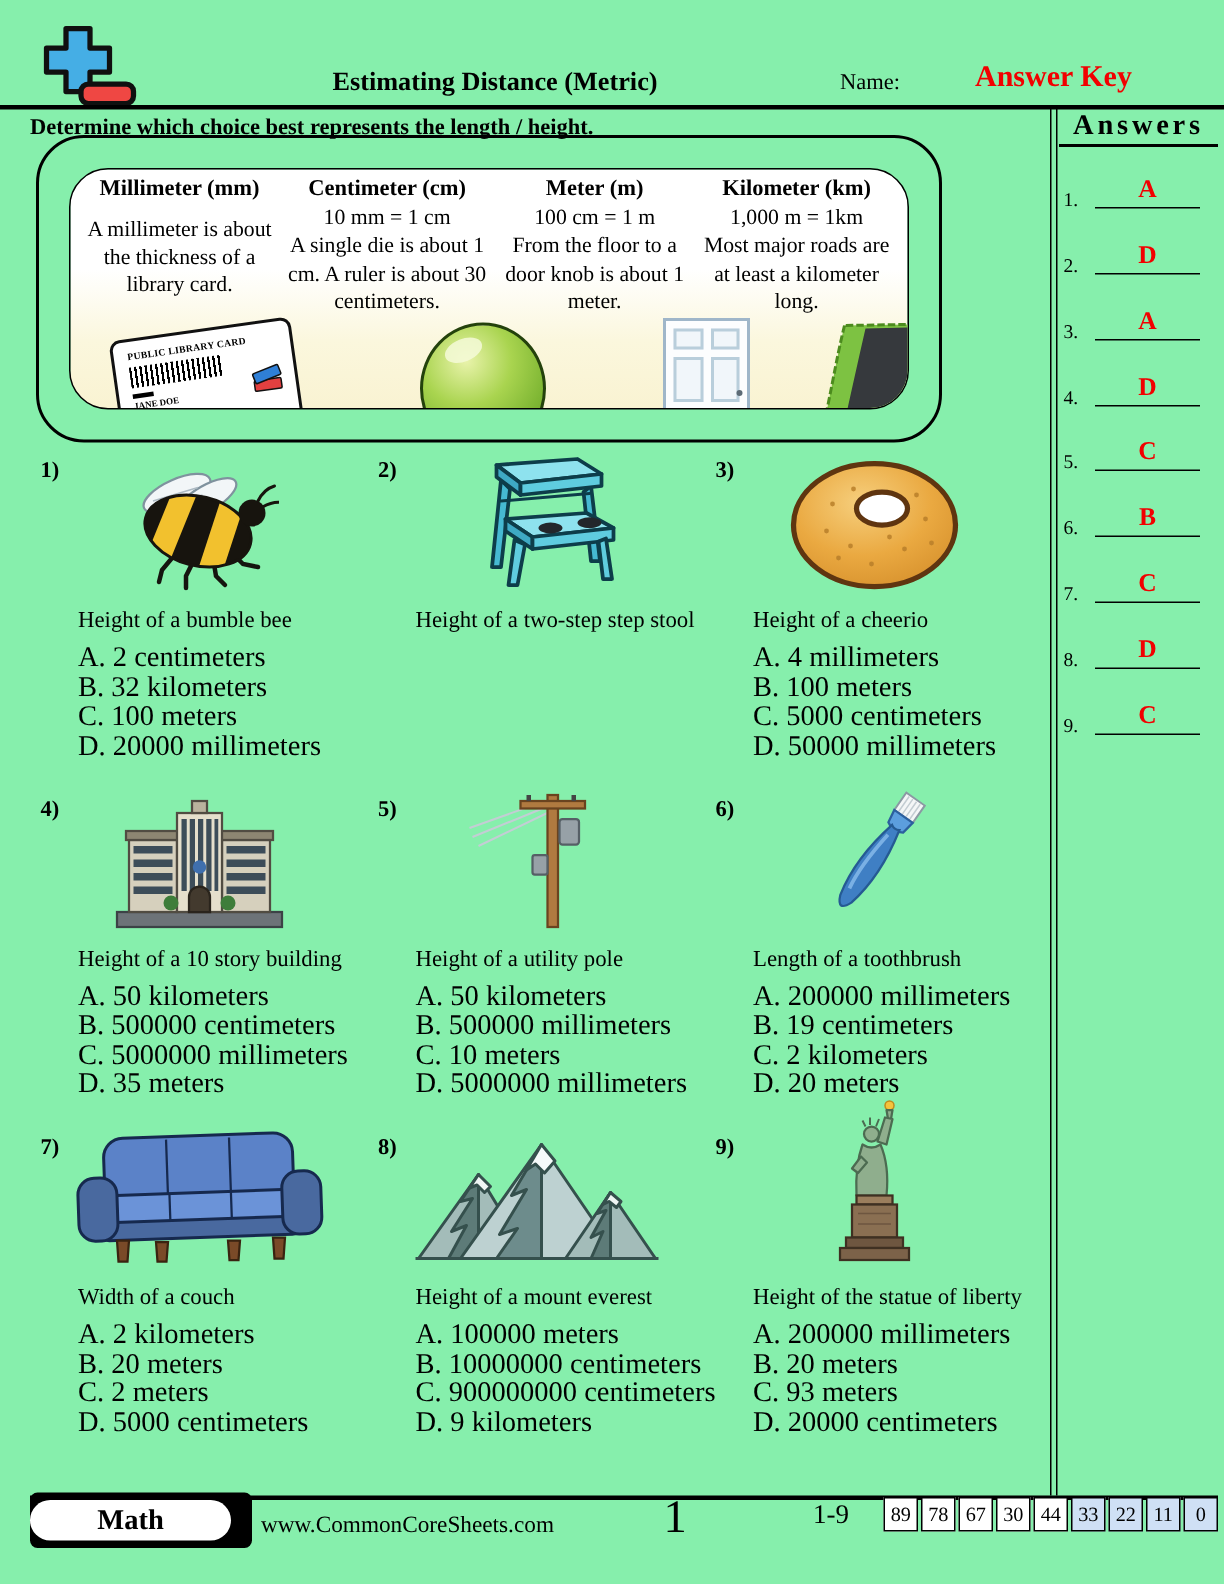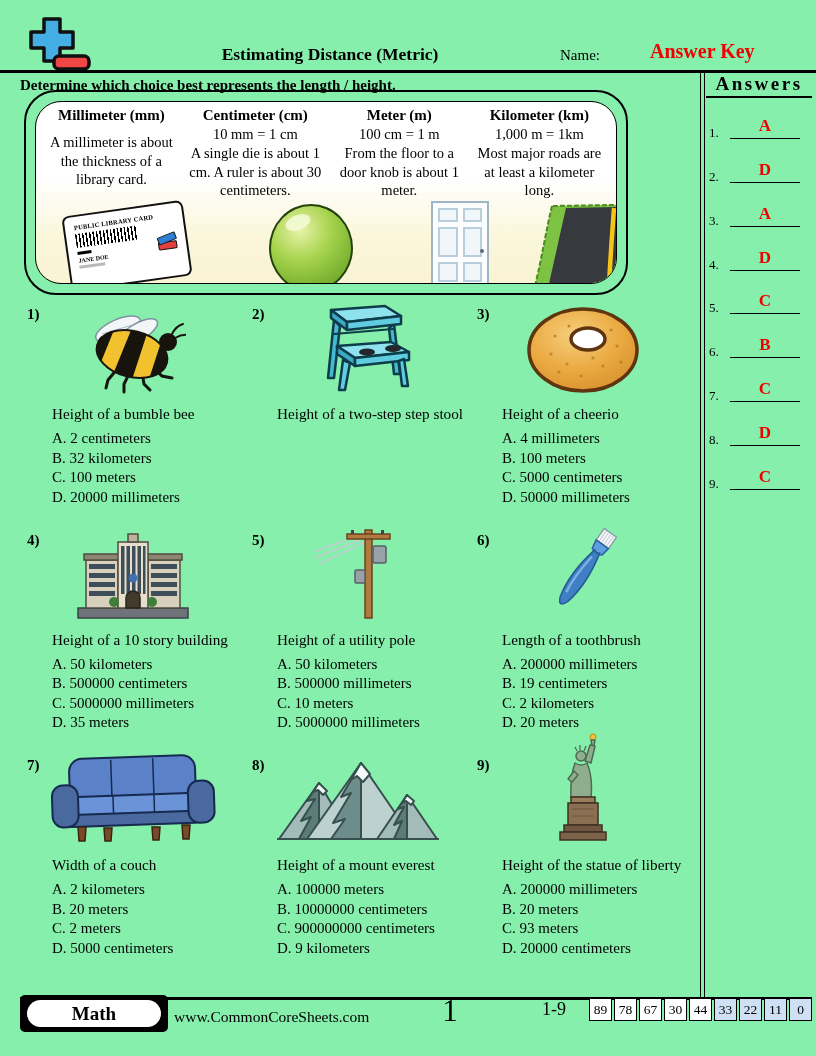--- a/index.html
+++ b/index.html
@@ -25,21 +25,21 @@
                   border-bottom:2.5px solid #000; padding-bottom:1px; }
   .answers-list{ position:absolute; left:706px; top:104px; width:108px; }
   .ans-item{ position:relative; height:43.9px; }
   .ans-num{ position:absolute; left:3px; bottom:7px; font-size:13px; }
   .ans-line{ position:absolute; left:24px; right:14px; bottom:9px; border-bottom:1.5px solid #000; height:0; }
   .ans-letter{ position:absolute; left:24px; right:14px; bottom:12px; text-align:center;
                color:var(--red); font-weight:bold; font-size:17px; }
 
   
   .ref-box{ position:absolute; left:24px; top:90px; width:604px; height:205px;
-            border:2.5px solid #000; border-radius:32px; padding:9px; box-sizing:border-box; }
+            border:2.5px solid #000; border-radius:32px; padding:20px; box-sizing:border-box; }
   .ref-inner{ width:100%; height:100%; box-sizing:border-box; border:1.5px solid #000; border-radius:26px;
               background:linear-gradient(180deg,#ffffff 42%,#fbf7dd 72%,#f9f3d2 100%);
               position:relative; overflow:hidden; }
   .ref-cols{ position:absolute; top:5px; left:10px; right:10px; display:grid;
              grid-template-columns:1fr 1.08fr 1fr 1.02fr; column-gap:8px; text-align:center; }
   .ref-title{ font-size:15px; font-weight:bold; }
   .ref-eq{ font-size:14.5px; margin-top:2px; }
   .ref-desc{ font-size:14.5px; line-height:18.5px; margin-top:1px; }
   .mm-desc{ margin-top:9px; }
 
@@ -72,26 +72,26 @@
   .ref-road{ position:absolute; left:492px; top:98px; }
 
   
   .questions{ position:absolute; left:20px; top:304px; width:676px; display:grid;
               grid-template-columns:225px 225px 226px; grid-auto-rows:225.5px; }
   .question{ position:relative; }
   .q-num{ position:absolute; left:7px; top:2px; font-size:15px; font-weight:bold; }
   .q-img{ height:88px; margin-top:2px; display:flex; justify-content:center; align-items:flex-end; }
   .q-prompt{ margin:10px 0 0 32px; width:192px; font-size:15.2px; line-height:19px; }
   .q-choices{ margin:7px 0 0 32px; }
-  .q-choice{ margin-top:2px; font-size:15px; line-height:17.5px; white-space:nowrap; }
+  .q-choice{ margin-top:2px; font-size:19px; line-height:17.5px; white-space:nowrap; }
 
   
   .footer-line{ position:absolute; left:20px; top:997px; width:792px; height:2.5px; background:#000; }
   .math-box{ position:absolute; left:20px; top:995px; width:148px; height:37px; background:#000;
-             border-radius:5px; display:flex; align-items:center; justify-content:center; }
+             border-radius:5px; display:flex; align-items:center; }
   .math-pill{ width:134px; height:27px; background:#fff; border-radius:14px; display:flex;
               align-items:center; justify-content:center; font-size:19px; font-weight:bold; }
   .website{ position:absolute; left:174px; top:1008px; font-size:15.5px; }
   .page-num{ position:absolute; left:400px; top:993px; width:100px; text-align:center; font-size:31px; }
   .score-strip{ position:absolute; right:4px; top:997px; height:25px; display:flex; align-items:center; }
   .score-range{ font-size:18px; margin-right:23px; }
   .score-boxes{ display:flex; gap:2px; }
   .score-box{ width:21px; height:21px; border:1.5px solid #000; background:#fff;
               display:flex; align-items:center; justify-content:center; font-size:13.5px; }
   .score-box.low{ background:var(--score-blue); }

